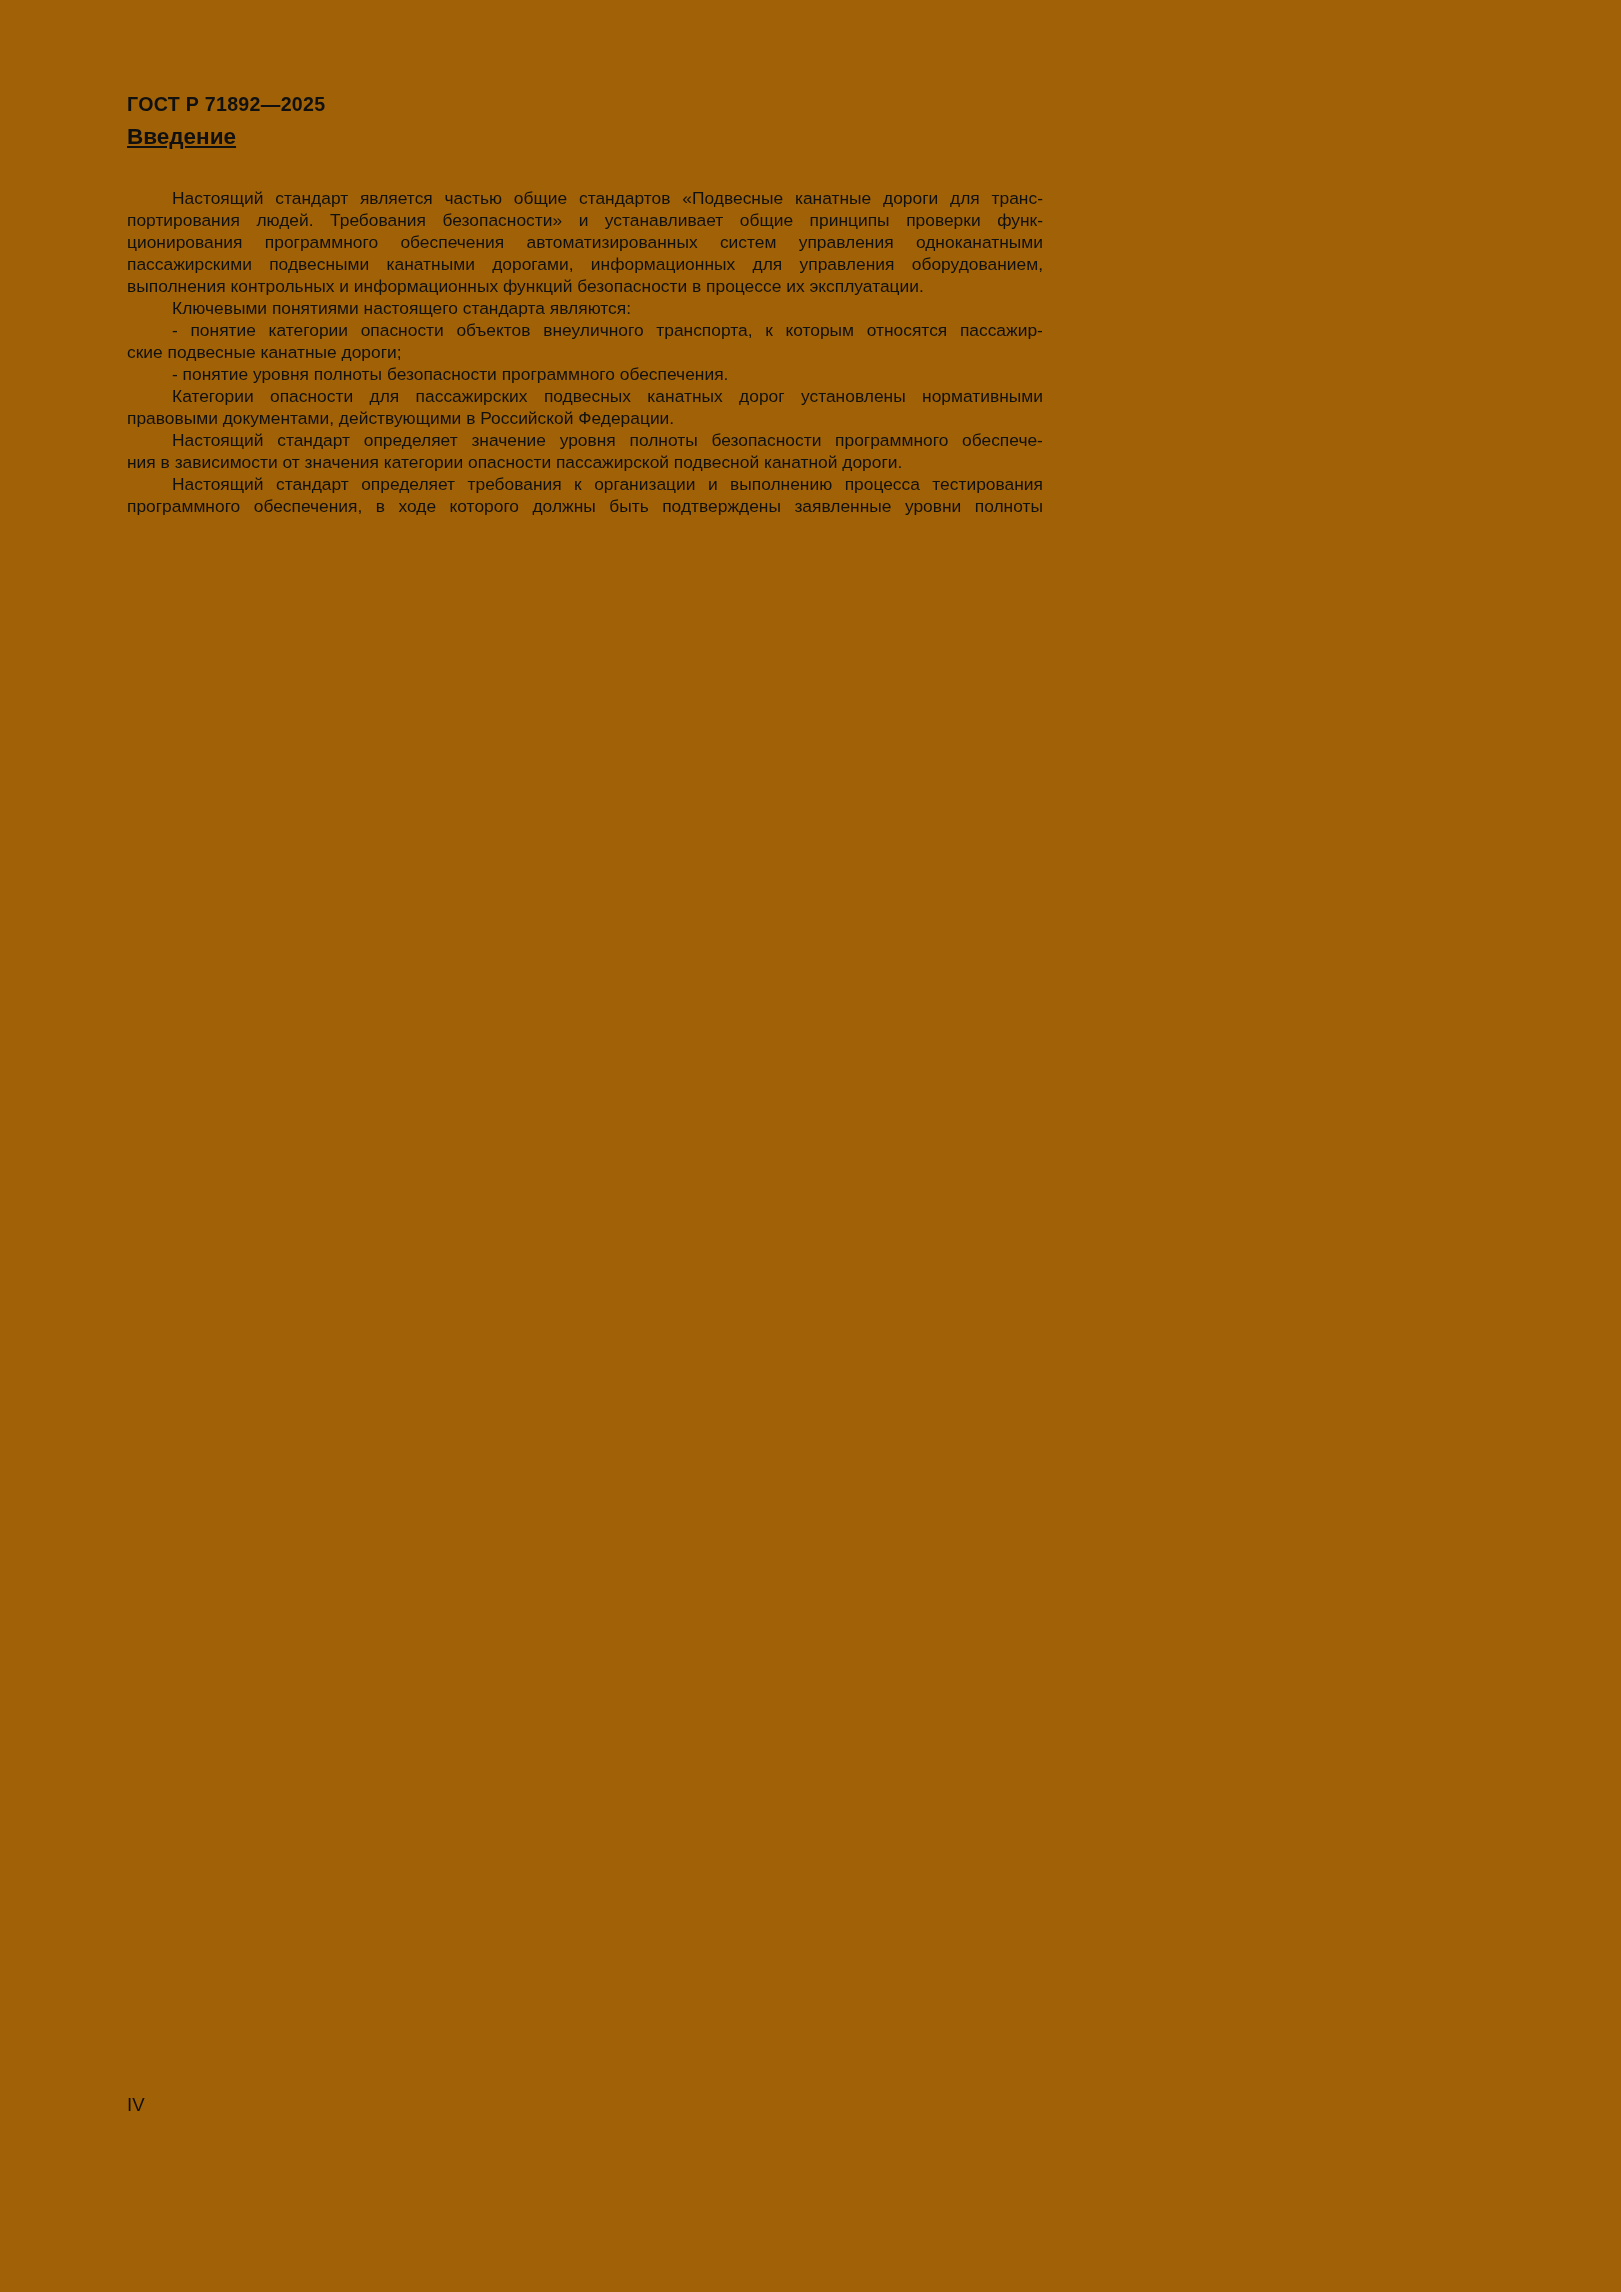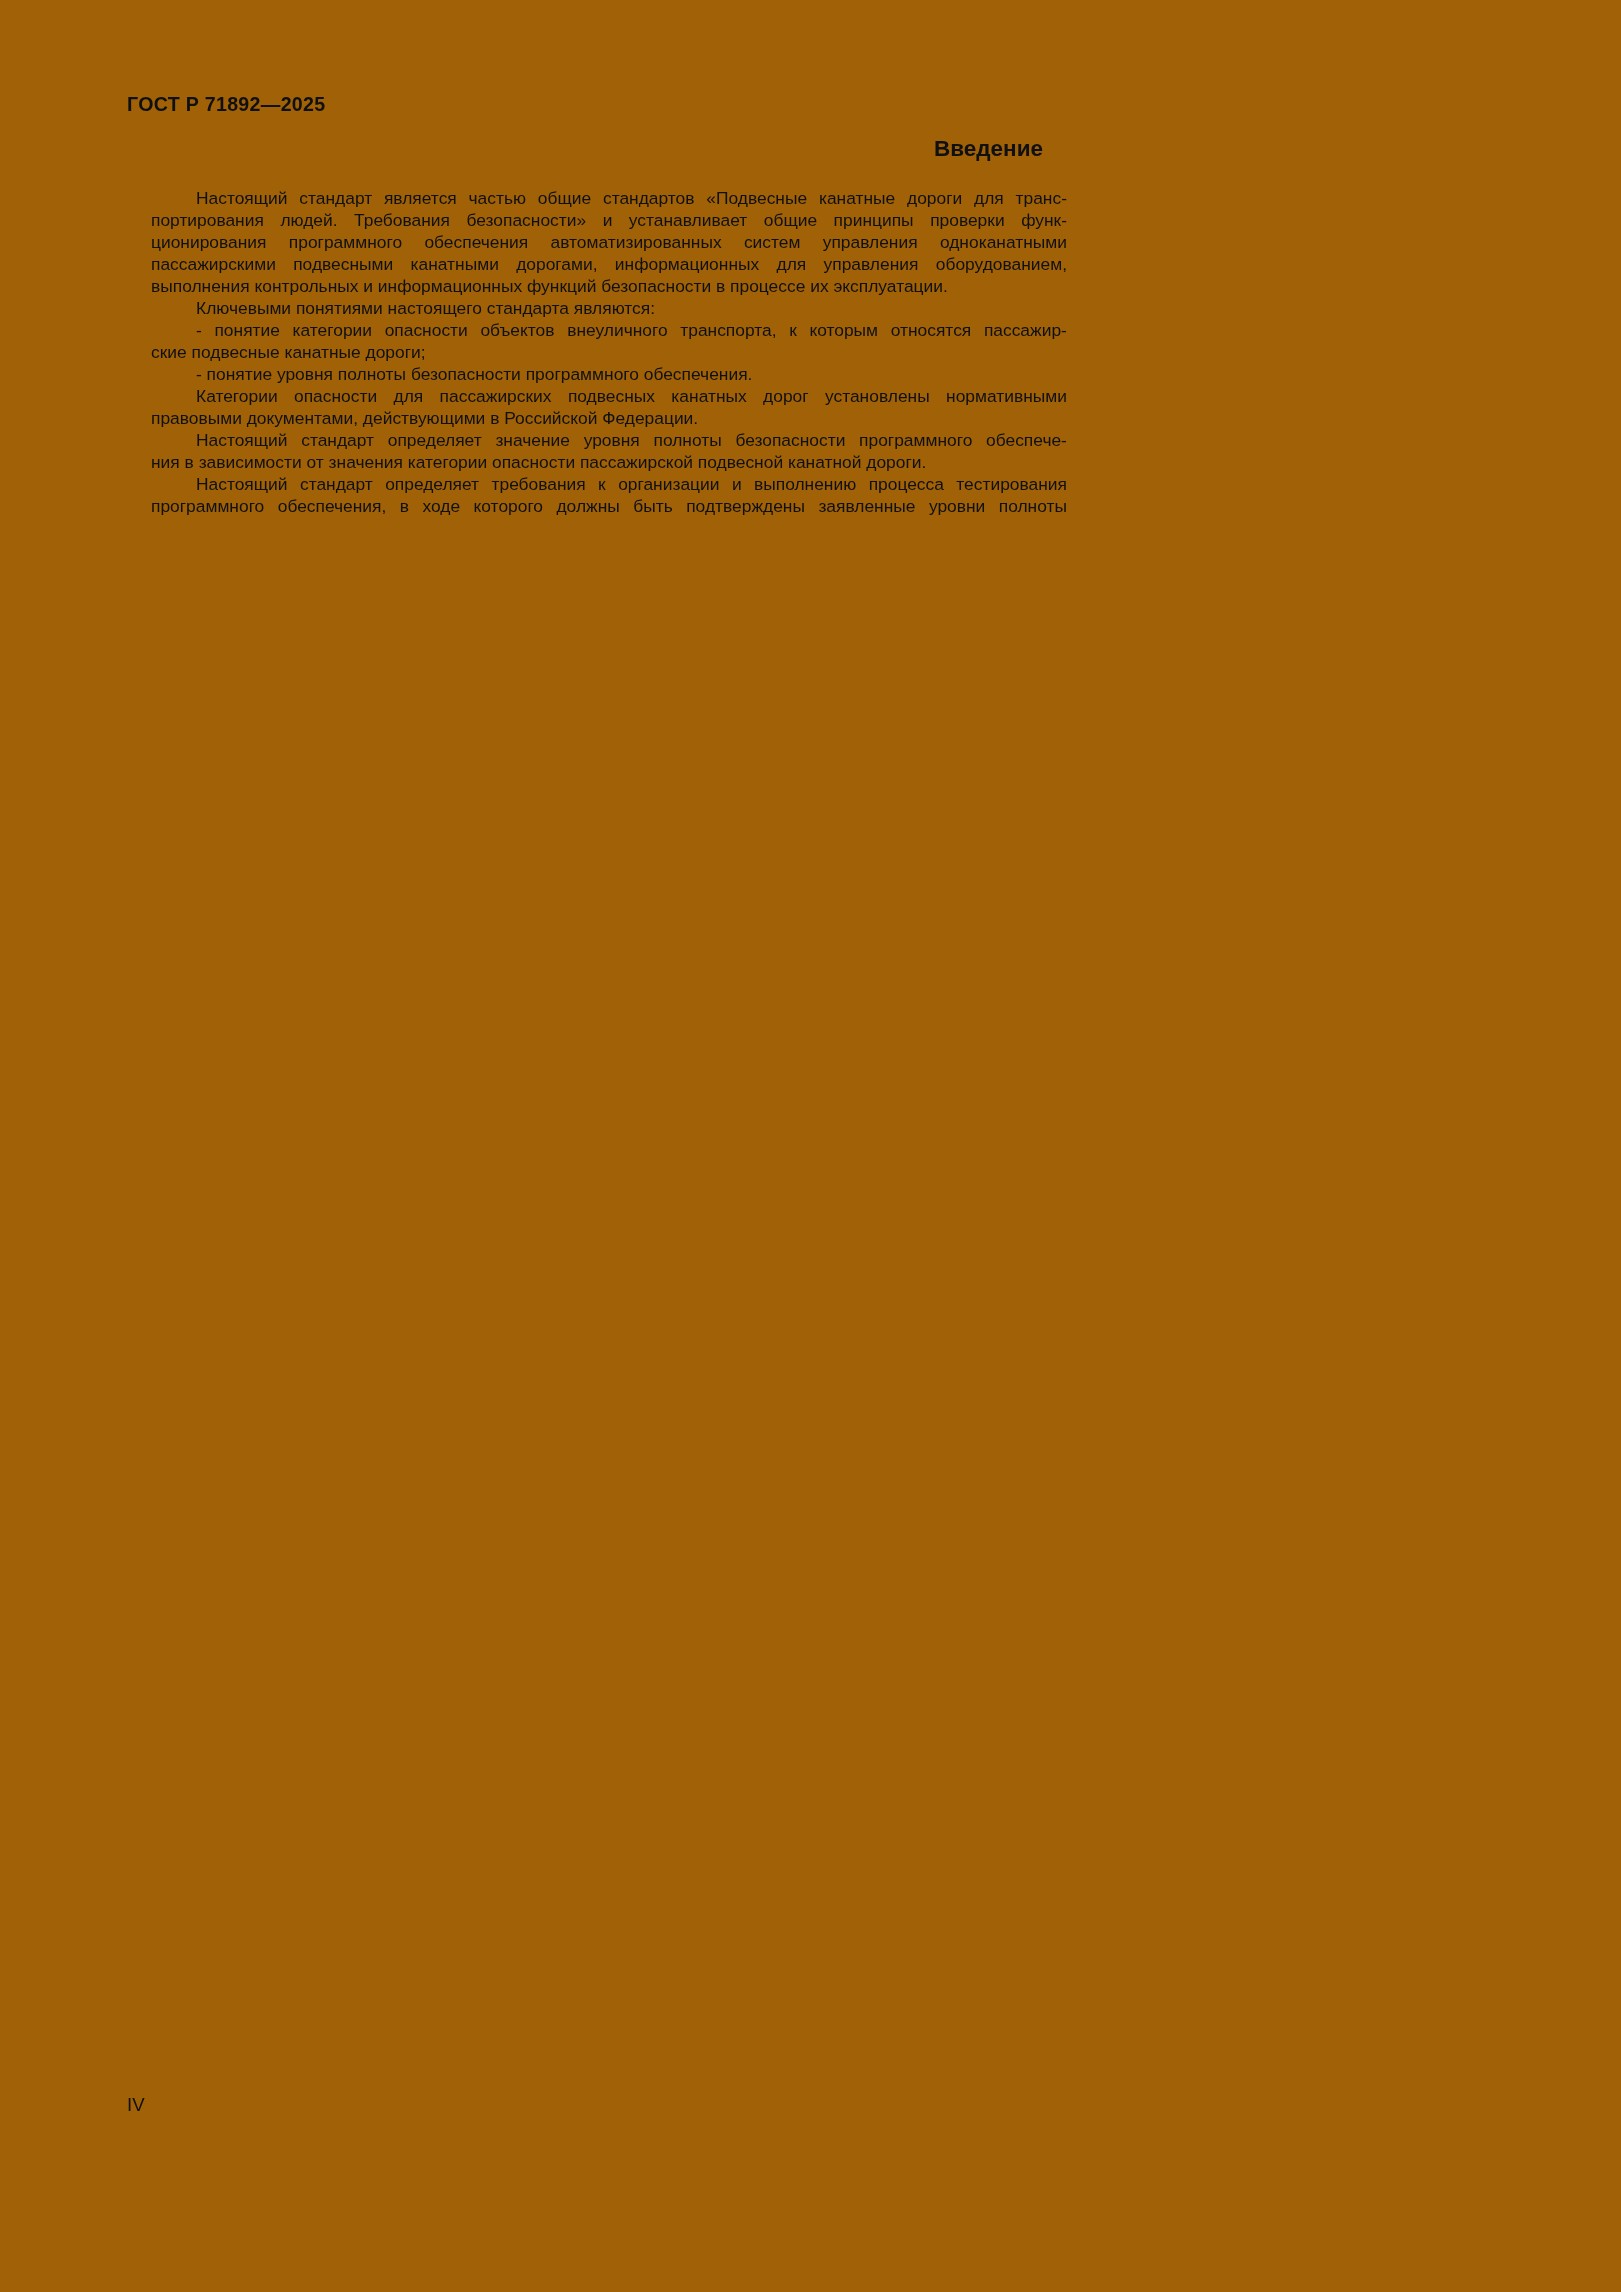--- a/index.html
+++ b/index.html
@@ -21,37 +21,38 @@
     top: 93px;
     font-size: 19.6px;
     font-weight: bold;
     letter-spacing: 0.3px;
     white-space: nowrap;
   }
 
   .doc-title {
     position: absolute;
     left: 127px;
-    top: 136px;
+    top: 124px;
     width: 916px;
-    text-align: right;
+    text-align: left;
     font-size: 22.5px;
     font-weight: bold;
+    text-decoration: underline;
   }
 
   .doc-body {
     position: absolute;
     left: 127px;
     top: 187px;
     width: 916px;
     font-size: 17.4px;
     line-height: 22px;
   }
 
-  .para { width: 100%; margin-left: 24px; }
+  .para { width: 100%; }
 
   .line { height: 22px; white-space: nowrap; }
 
   
   .line.just {
     display: flex;
     justify-content: space-between;
   }
 
   

